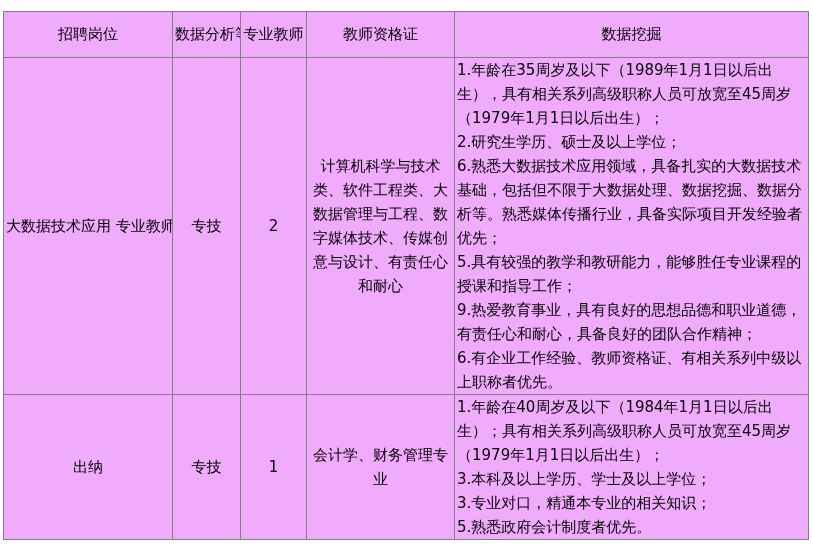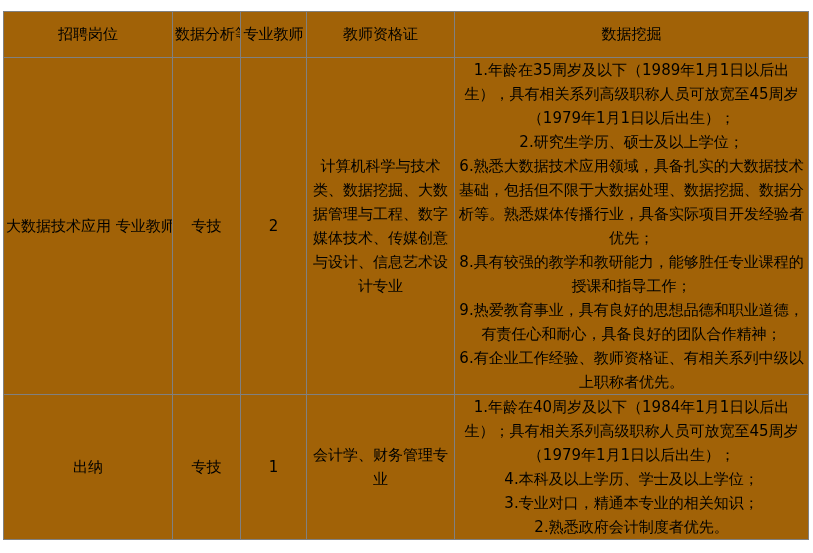--- a/index.html
+++ b/index.html
@@ -14,21 +14,21 @@
     height: 553px;
     background: #ffffff;
     overflow: hidden;
     position: relative;
   }
   table.recruit {
     border-collapse: collapse;
     table-layout: fixed;
     width: 805px;
     margin: 11px 0 0 3px;
-    background: #a16207;
+    background: #f0abfc;
   }
   table.recruit td, table.recruit th {
     border: 1px solid #808080;
     font-weight: normal;
     font-size: 15px;
     vertical-align: middle;
     text-align: center;
     padding: 0 2px;
     overflow: hidden;
   }
@@ -39,21 +39,21 @@
   th.hcell { white-space: nowrap; }
   td.cell-major {
     line-height: 24px;
   }
   td.cell-basic {
     line-height: 24px;
     text-align: center;
     padding: 0 3px;
   }
   td.cell-basic div {
-    text-align: center;
+    text-align: left;
   }
 </style>
 </head>
 <body>
 
 <div class="page">
   <table class="recruit">
     <colgroup>
       <col style="width:169px">
       <col style="width:68px">
@@ -66,37 +66,37 @@
         <th class="hcell">招聘岗位</th>
         <th class="hcell">数据分析等</th>
         <th class="hcell">专业教师</th>
         <th class="hcell">教师资格证</th>
         <th class="hcell">数据挖掘</th>
       </tr>
       <tr class="row-1">
         <td class="cell-position">大数据技术应用 专业教师</td>
         <td class="cell-category">专技</td>
         <td class="cell-count">2</td>
-        <td class="cell-major">计算机科学与技术类、数据挖掘、大数据管理与工程、数字媒体技术、传媒创意与设计、信息艺术设计专业</td>
+        <td class="cell-major">计算机科学与技术类、软件工程类、大数据管理与工程、数字媒体技术、传媒创意与设计、有责任心和耐心</td>
         <td class="cell-basic">
             <div>1.年龄在35周岁及以下（1989年1月1日以后出生），具有相关系列高级职称人员可放宽至45周岁（1979年1月1日以后出生）；</div>
             <div>2.研究生学历、硕士及以上学位；</div>
             <div>6.熟悉大数据技术应用领域，具备扎实的大数据技术基础，包括但不限于大数据处理、数据挖掘、数据分析等。熟悉媒体传播行业，具备实际项目开发经验者优先；</div>
-            <div>8.具有较强的教学和教研能力，能够胜任专业课程的授课和指导工作；</div>
+            <div>5.具有较强的教学和教研能力，能够胜任专业课程的授课和指导工作；</div>
             <div>9.热爱教育事业，具有良好的思想品德和职业道德，有责任心和耐心，具备良好的团队合作精神；</div>
             <div>6.有企业工作经验、教师资格证、有相关系列中级以上职称者优先。</div>
           </td>
       </tr>
       <tr class="row-2">
         <td class="cell-position">出纳</td>
         <td class="cell-category">专技</td>
         <td class="cell-count">1</td>
         <td class="cell-major">会计学、财务管理专业</td>
         <td class="cell-basic">
             <div>1.年龄在40周岁及以下（1984年1月1日以后出生）；具有相关系列高级职称人员可放宽至45周岁（1979年1月1日以后出生）；</div>
-            <div>4.本科及以上学历、学士及以上学位；</div>
+            <div>3.本科及以上学历、学士及以上学位；</div>
             <div>3.专业对口，精通本专业的相关知识；</div>
-            <div>2.熟悉政府会计制度者优先。</div>
+            <div>5.熟悉政府会计制度者优先。</div>
           </td>
       </tr>
     </tbody>
   </table>
 </div>
 
 </body></html>

